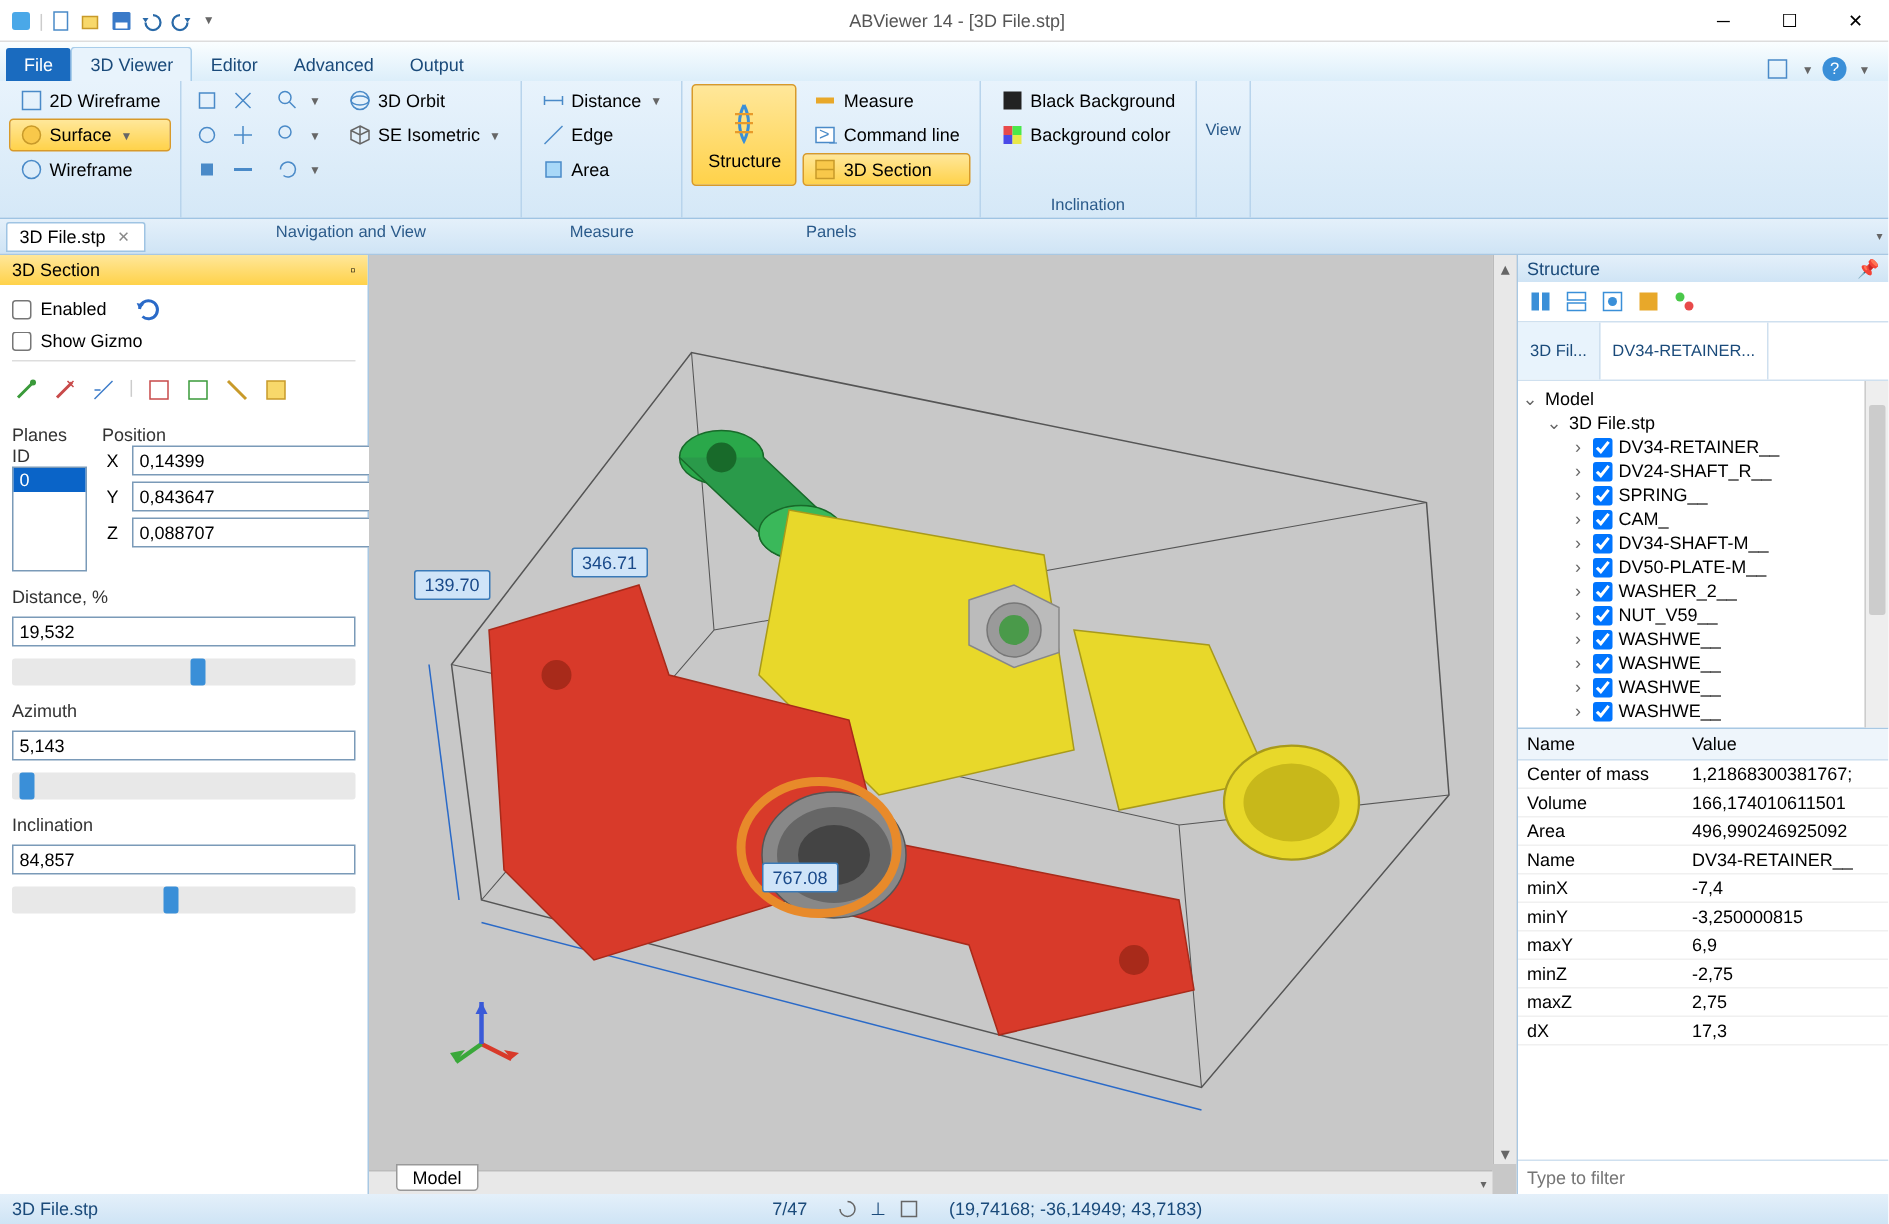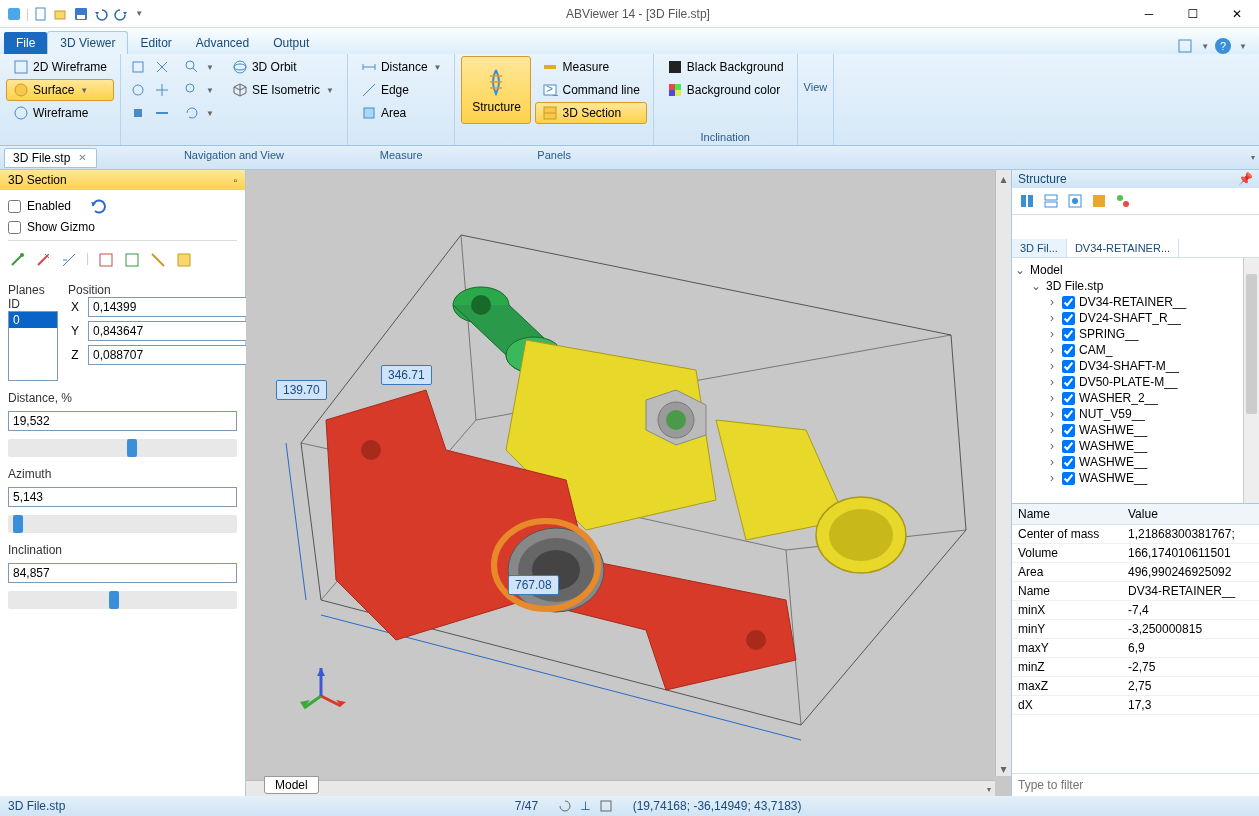--- a/index.html
+++ b/index.html
@@ -70,34 +70,34 @@
 .dimbox { position:absolute; background:#cfe4f8; border:1px solid #3a7ab8; padding:2px 6px; color:#1a4a8a; border-radius:2px; font-size:12px; }
 .axis { position:absolute; left:50px; bottom:80px; width:60px; height:60px; }
 
 
 .rightpanel { width:248px; background:#fff; border-left:1px solid #a8c8e3; display:flex; flex-direction:column; }
 .rphdr { background:linear-gradient(#e4f0fa,#cfe4f5); padding:2px 6px; color:#1a4a7a; display:flex; align-items:center; }
 .rphdr .pin { margin-left:auto; }
 .rptoolbar { padding:4px 6px; display:flex; gap:6px; border-bottom:1px solid #cfe0ef; }
 .rptoolbar .ic { width:18px; height:18px; cursor:pointer; display:flex; align-items:center; justify-content:center; }
 .rptabs { display:flex; border-bottom:1px solid #cfe0ef; }
-.rptab { padding:3px 8px; color:#1a4a7a; border-right:1px solid #cfe0ef; font-size:11px;margin-top:24px; }
+.rptab { padding:13px 8px; color:#1a4a7a; border-right:1px solid #cfe0ef; font-size:11px; }
 .rptab.active { background:#e8f3fc; }
 .tree { flex:1; overflow:auto; padding:4px 2px; position:relative; }
 .trow { display:flex; align-items:center; gap:4px; padding:1px 0; white-space:nowrap; }
 .trow .exp { width:12px; text-align:center; cursor:pointer; color:#666; }
 .trow .cb { width:13px; height:13px; }
 .ind1 { padding-left:16px; } .ind2 { padding-left:32px; }
 .props { height:270px; border-top:1px solid #a8c8e3; overflow:auto; }
 .props .phdr { display:flex; background:#eef5fb; border-bottom:1px solid #cfe0ef; }
 .props .phdr div { padding:3px 6px; }
 .props .prow { display:flex; border-bottom:1px solid #f0f0f0; }
 .props .prow div { padding:2px 6px; white-space:nowrap; overflow:hidden; }
 .props .c1 { width:110px; } .props .c2 { flex:1; }
-.filter { border-top:1px solid #cfe0ef; padding:2px; }
+.filter { border-top:1px solid #cfe0ef; padding:2px;margin-top:18px; }
 .filter input { width:100%; border:none; padding:2px 4px; color:#888; }
 
 
 .status { position:absolute; left:0; right:0; bottom:0; height:20px; background:linear-gradient(#e4f0fa,#cfe4f5); display:flex; align-items:center; padding:0 8px; gap:20px; color:#1a4a7a; font-size:11px; }
 .status .mid { margin-left:auto; }
 .status .icons { display:flex; gap:8px; }
 svg { display:block; }
 </style>
 </head>
 <body>

